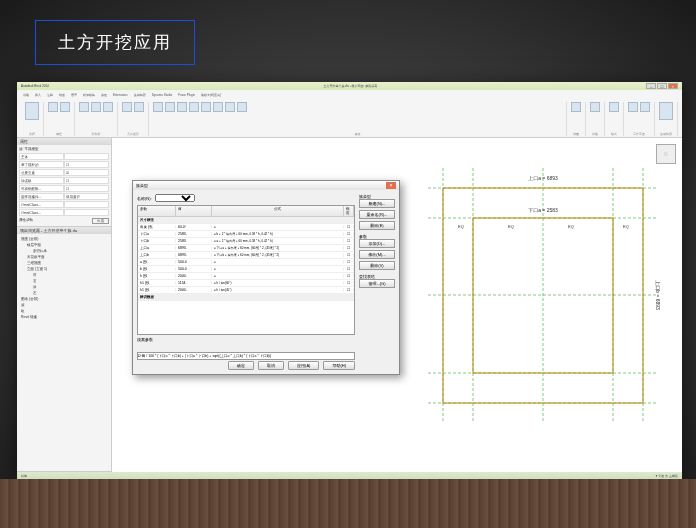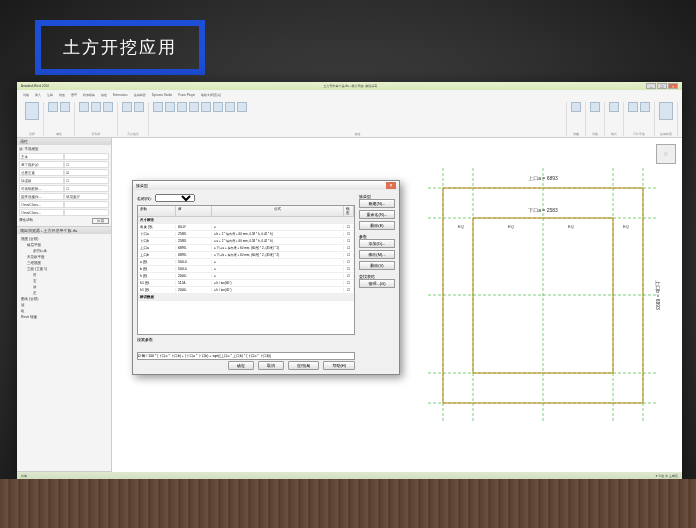--- a/index.html
+++ b/index.html
@@ -1,17 +1,17 @@
 <!DOCTYPE html>
 <html><head>
 <meta charset="utf-8">
 <style>
   * { margin: 0; padding: 0; box-sizing: border-box; }
   body { width: 696px; height: 528px; background: radial-gradient(ellipse at center, #5a5a5a 0%, #1a1a1a 100%); font-family: "Microsoft YaHei", sans-serif; position: relative; overflow: hidden; }
-  .title-box { position: absolute; top: 20px; left: 35px; border: 6px solid #1d4ed8; padding: 10px 22px; }
+  .title-box { position: absolute; top: 20px; left: 35px; border: 1px solid #1d4ed8; padding: 10px 22px; }
   .title-box span { color: #fff; font-size: 17px; letter-spacing: 2px; }
   .app { position: absolute; top: 82px; left: 17px; width: 665px; height: 397px; background: #fff; box-shadow: 0 4px 20px rgba(0,0,0,0.6); }
   .titlebar { height: 8px; background: linear-gradient(#e8f0d0, #d8e8b8); display: flex; align-items: center; font-size: 3px; color: #333; padding: 0 4px; }
   .titlebar .t-center { flex: 1; text-align: center; }
   .win-btns { display: flex; gap: 1px; }
   .win-btns div { width: 10px; height: 6px; background: #ddd; border: 0.5px solid #aaa; font-size: 4px; text-align: center; line-height: 5px; }
   .win-btns .close { background: #e07050; color: #fff; }
   .ribbon { height: 48px; background: #f5f5f5; border-bottom: 1px solid #ccc; }
   .ribbon-tabs { height: 10px; display: flex; gap: 6px; padding: 0 6px; font-size: 3px; color: #555; align-items: center; }
   .ribbon-tabs span { cursor: pointer; }

